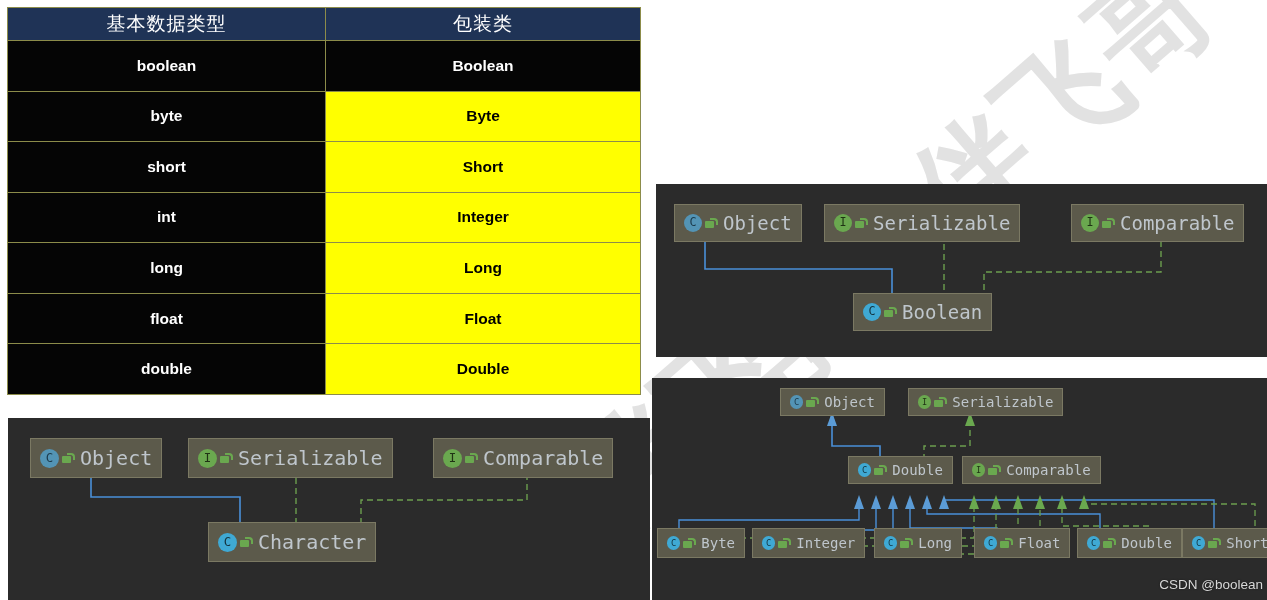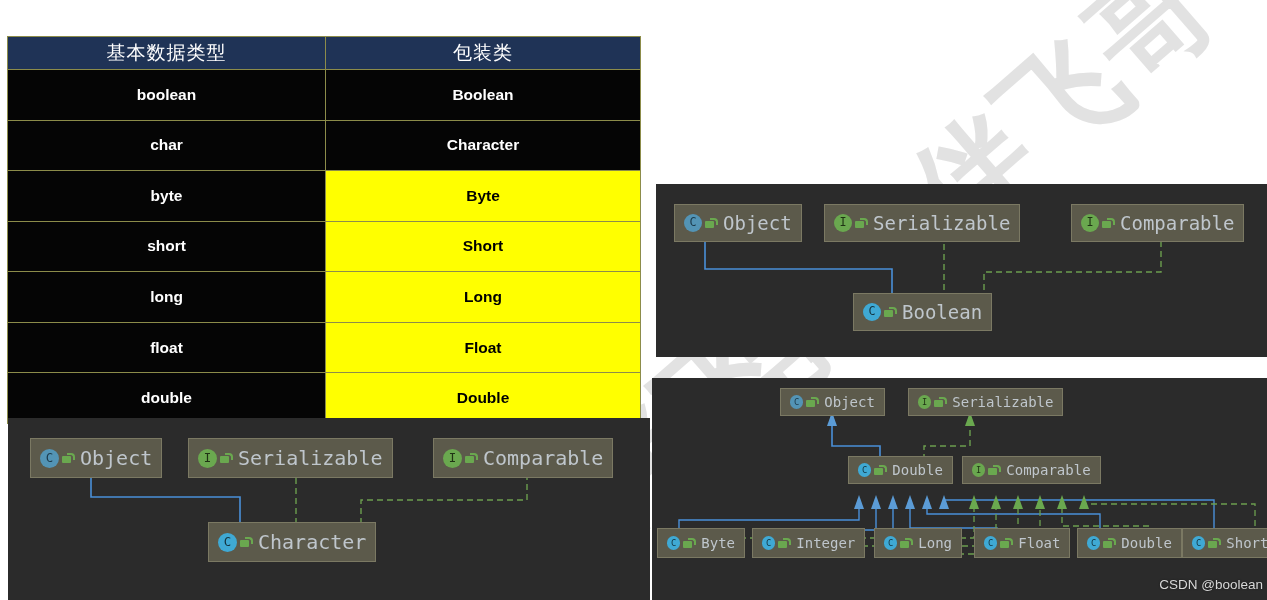--- a/index.html
+++ b/index.html
@@ -24,21 +24,20 @@
   }
   #wm1{left:700px;top:310px;font-size:118px;transform:rotate(-41deg);}
   #wm2{left:360px;top:600px;font-size:118px;transform:rotate(-41deg);}
   #wm3{left:1020px;top:620px;font-size:118px;transform:rotate(-41deg);}
 
   
   #type-table{
     position:absolute;left:7px;top:7px;width:633px;height:388px;
     border-collapse:collapse;z-index:2;
     table-layout:fixed;
-    margin-top:29px;
   }
   #type-table td,#type-table th{
     border:1px solid #8c8c4a;
     text-align:center;
     padding:0;
     height:38px;
     font-size:15.5px;
     font-weight:700;
   }
   #type-table thead th{
@@ -143,30 +142,30 @@
       <th>基本数据类型</th>
       <th>包装类</th>
     </tr>
   </thead>
   <tbody id="table-body">
       <tr>
         <td class="prim">boolean</td>
         <td class="wrap-black">Boolean</td>
       </tr>
       <tr>
-        <td class="prim">char</td>
-        <td class="wrap-black">Character</td>
-      </tr>
-      <tr>
         <td class="prim">byte</td>
         <td class="wrap-yellow">Byte</td>
       </tr>
       <tr>
         <td class="prim">short</td>
         <td class="wrap-yellow">Short</td>
+      </tr>
+      <tr>
+        <td class="prim">int</td>
+        <td class="wrap-yellow">Integer</td>
       </tr>
       <tr>
         <td class="prim">long</td>
         <td class="wrap-yellow">Long</td>
       </tr>
       <tr>
         <td class="prim">float</td>
         <td class="wrap-yellow">Float</td>
       </tr>
       <tr>

